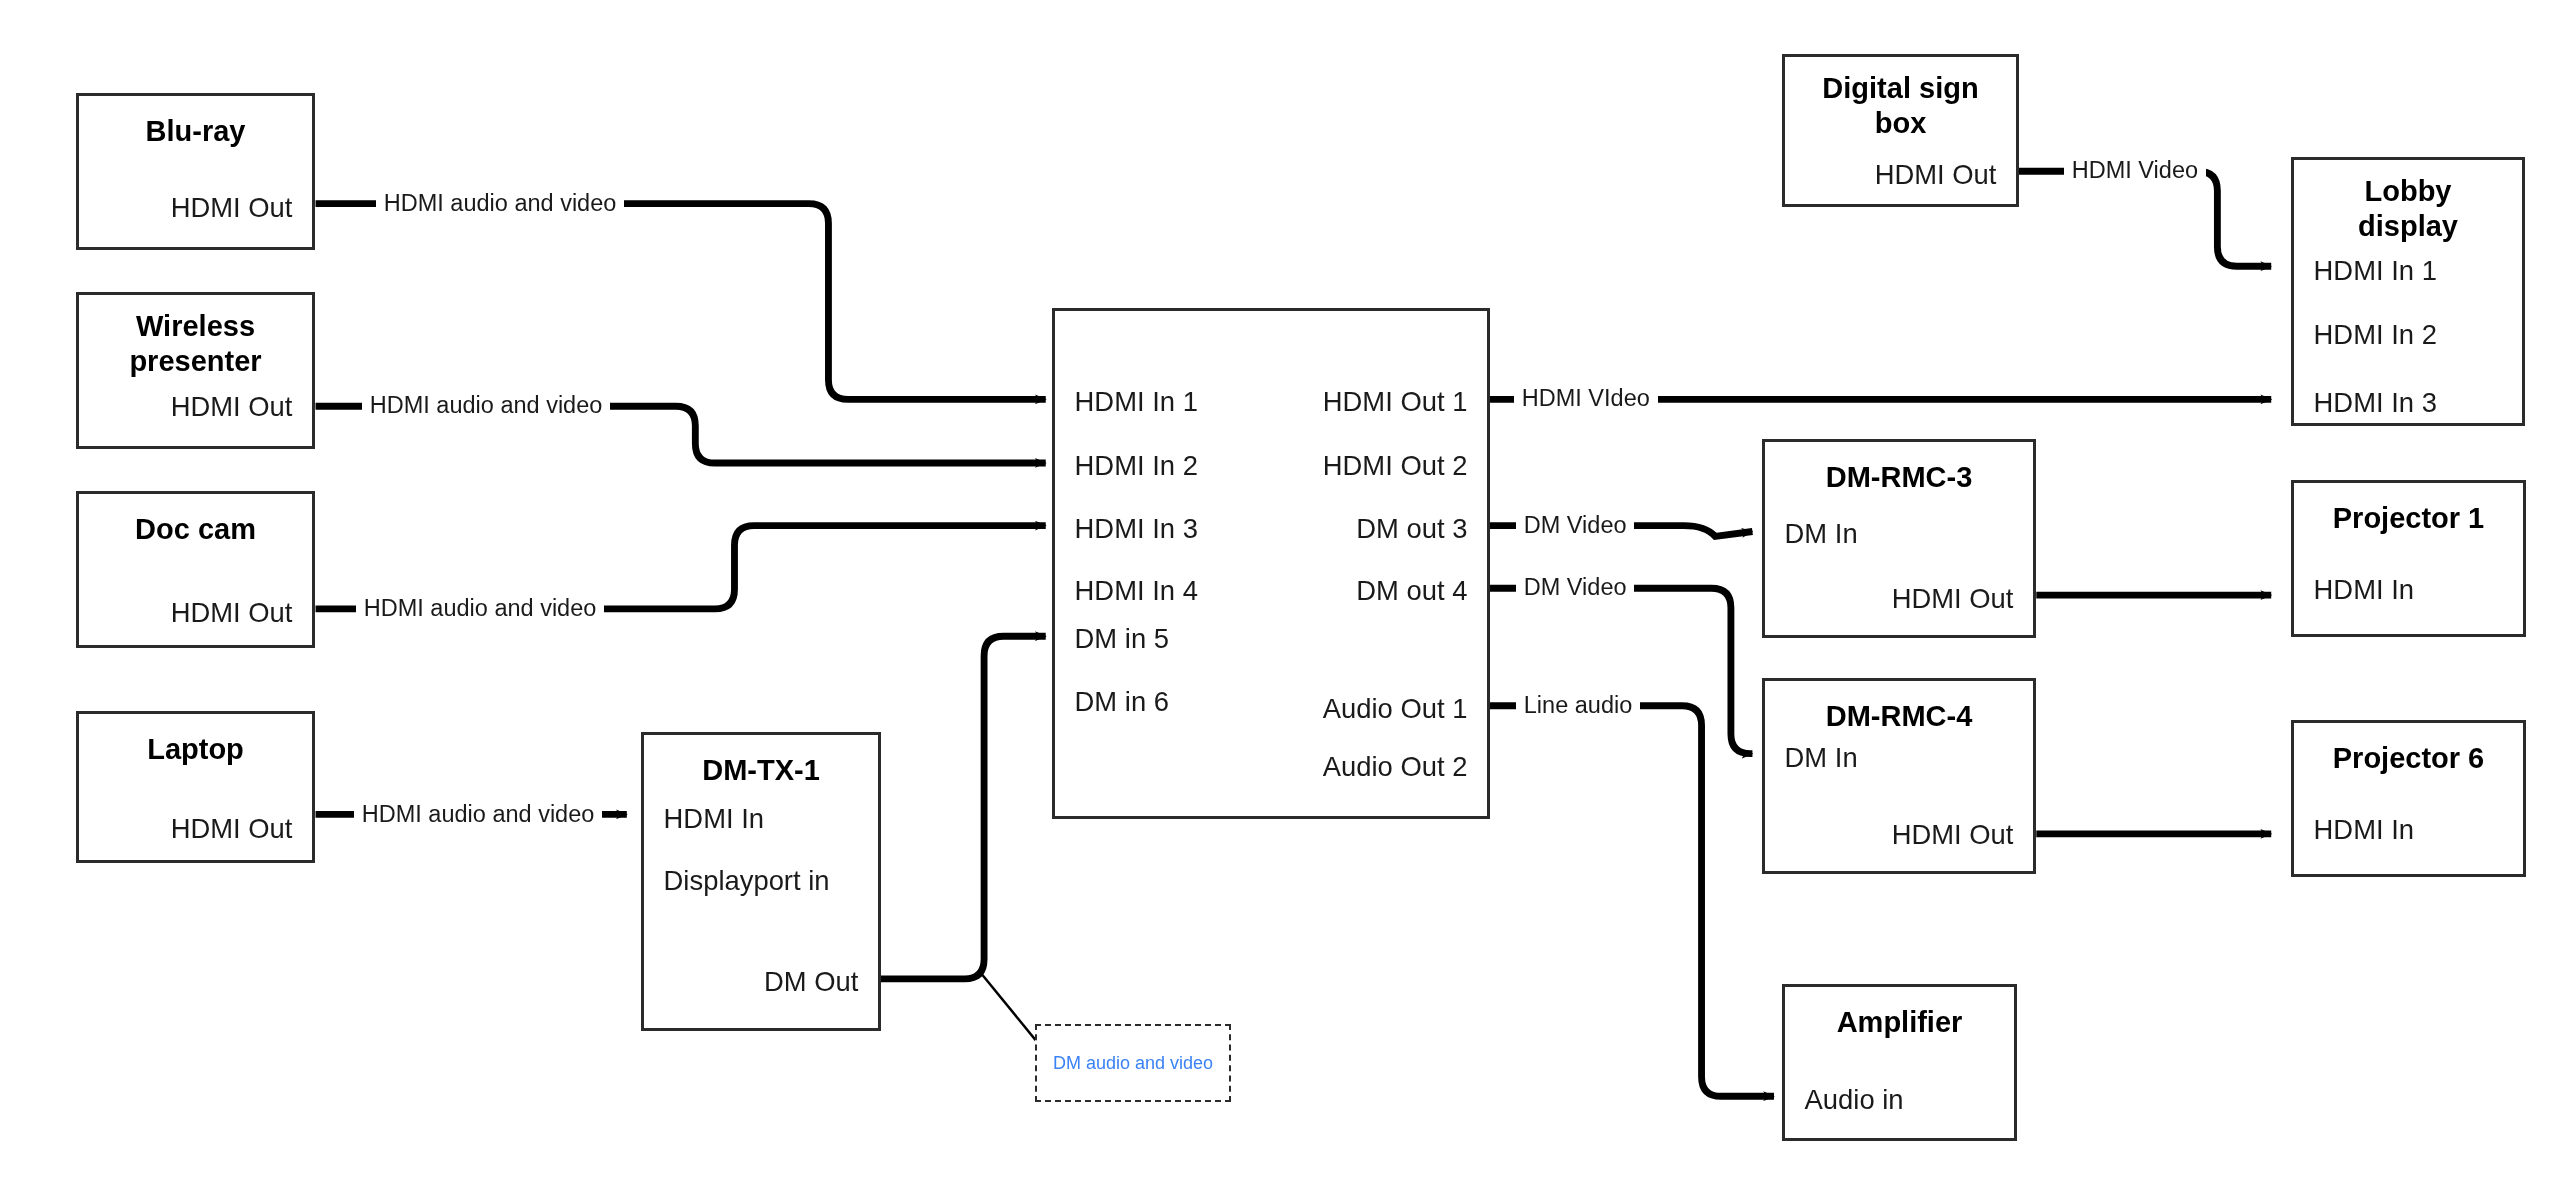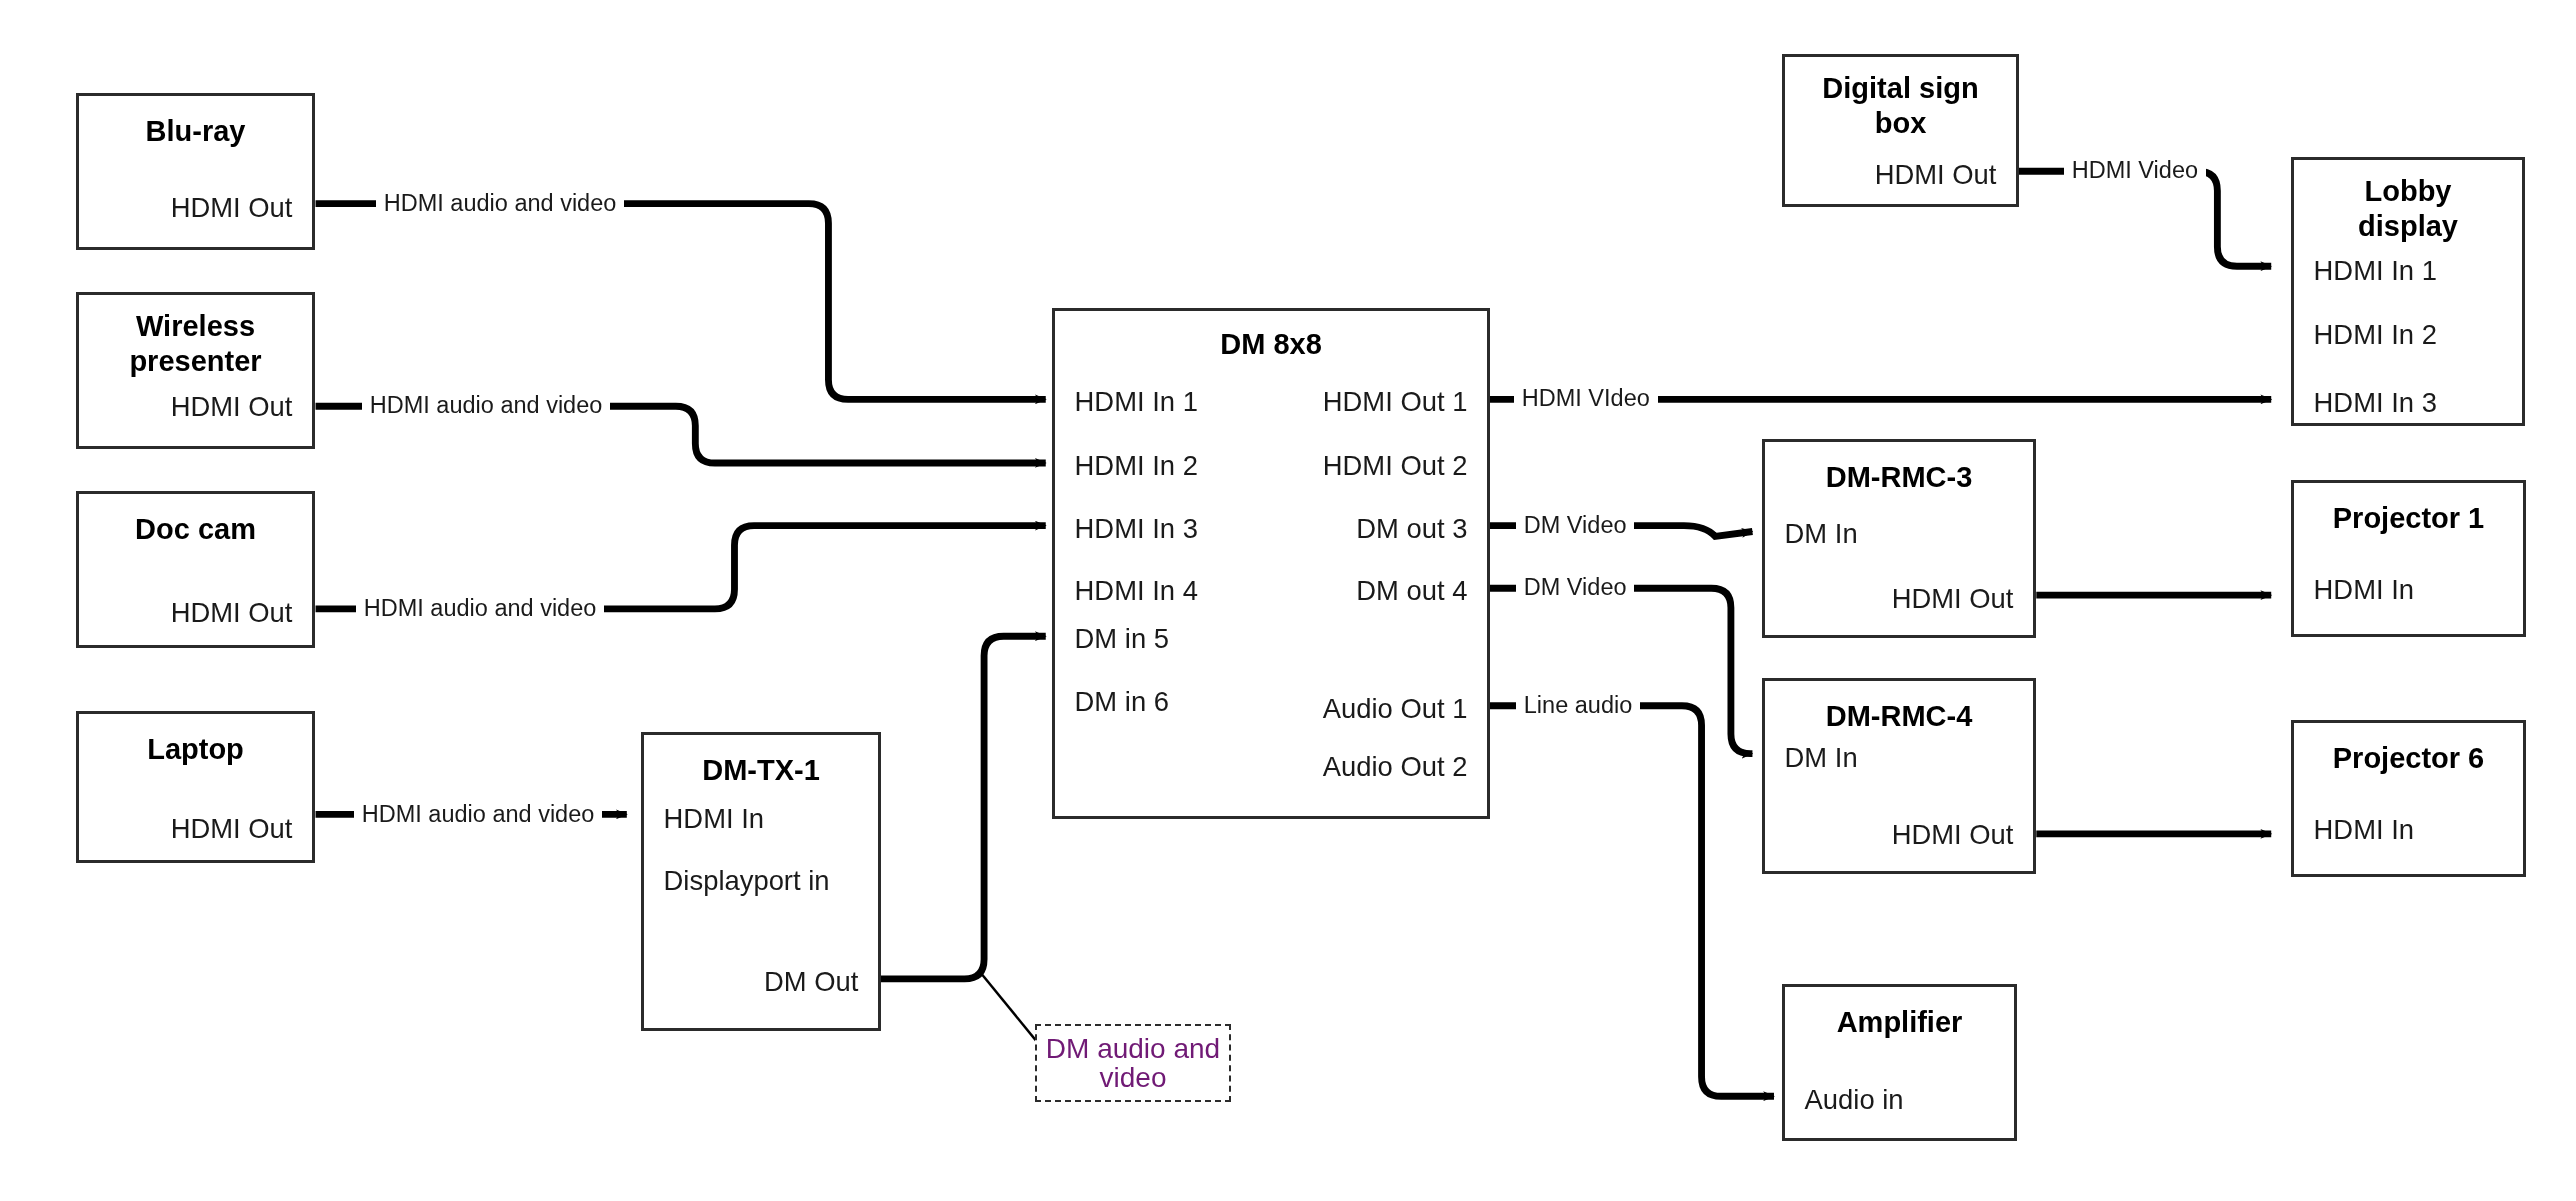--- a/index.html
+++ b/index.html
@@ -59,22 +59,22 @@
   }
   .callout {
     position: absolute;
     box-sizing: border-box;
     border: 2px dashed #2b2b2b;
     background: #ffffff;
     display: flex;
     align-items: center;
     justify-content: center;
     text-align: center;
-    font-size: 28px;
-    color: #701a75;
+    font-size: 18px;
+    color: #3b82f6;
     line-height: 29px;
     padding: 3.9px;
   }
 </style>
 </head>
 <body>
 
 <div id="stage">
 
   <svg class="wires" viewBox="0 0 2631 1227" xmlns="http://www.w3.org/2000/svg">
@@ -151,21 +151,20 @@
   </div>
 
   <div class="node" style="left:641px; top:732px; width:240px; height:299px;">
     <div class="node-title" style="top:17.6px;">DM-TX-1</div>
     <div class="port left" style="top:69px;">HDMI In</div>
     <div class="port left" style="top:131px;text-align:right;">Displayport in</div>
     <div class="port right" style="top:232px;">DM Out</div>
   </div>
 
   <div class="node" style="left:1052px; top:308px; width:438px; height:511px;">
-    <div class="node-title" style="top:15.7px;">DM 8x8</div>
 
     <div class="port left" style="top:76px;">HDMI In 1</div>
     <div class="port left" style="top:140px;">HDMI In 2</div>
     <div class="port left" style="top:203px;">HDMI In 3</div>
     <div class="port left" style="top:265px;">HDMI In 4</div>
     <div class="port left" style="top:313px;">DM in 5</div>
     <div class="port left" style="top:376px;">DM in 6</div>
 
     <div class="port right" style="top:76px;">HDMI Out 1</div>
     <div class="port right" style="top:140px;">HDMI Out 2</div>

